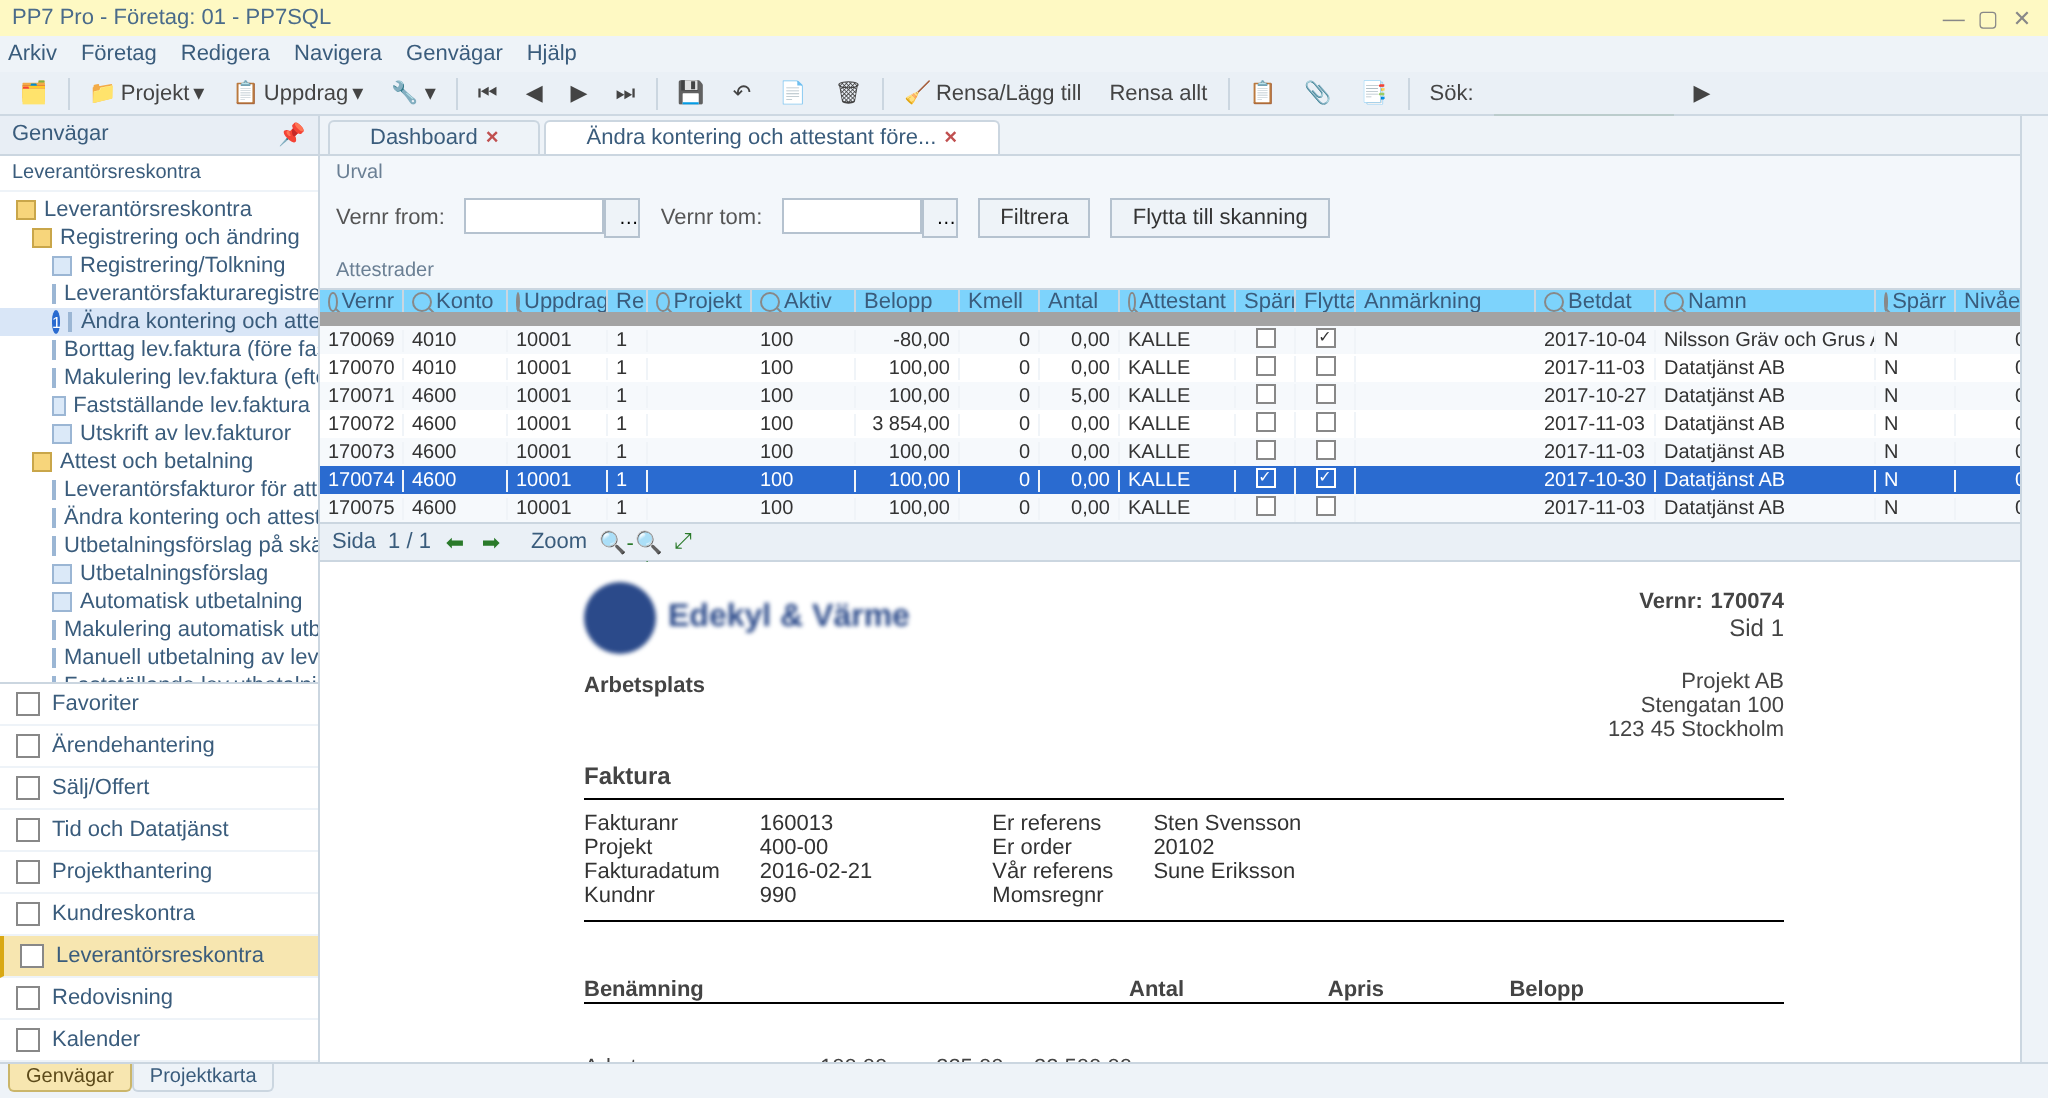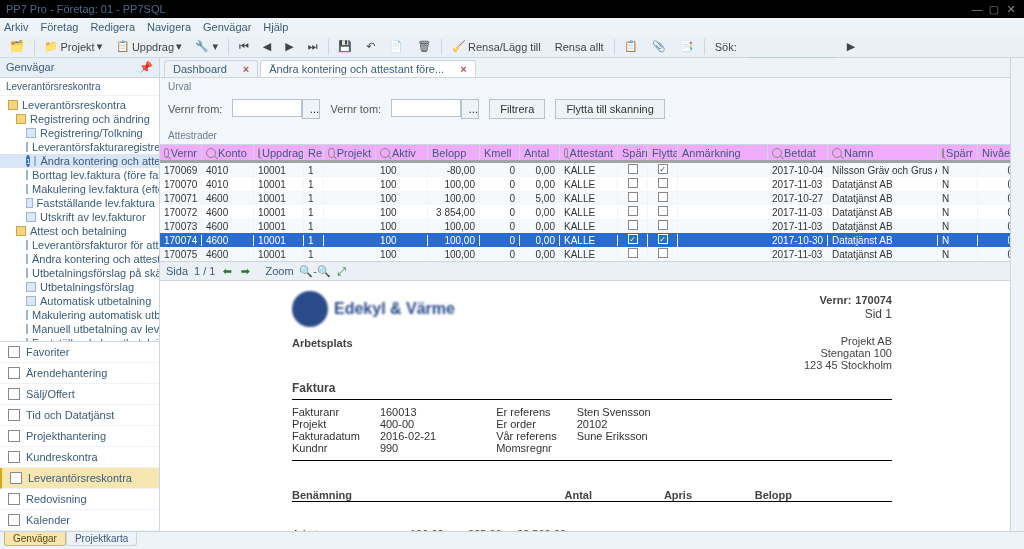--- a/index.html
+++ b/index.html
@@ -1,17 +1,17 @@
 <!DOCTYPE html>
 <html><head>
 <meta charset="utf-8">
 <style>
   * { box-sizing: border-box; font-family: Tahoma, Arial, sans-serif; font-size: 11px; }
   body { margin: 0; background: #fff; color: #333; }
-  .title-bar { height: 18px; background: #000000; color: #4a6b8a; padding: 2px 6px; font-size: 10px; display:flex; justify-content:space-between; align-items:center;}
+  .title-bar { height: 18px; background: #fef9c3; color: #4a6b8a; padding: 2px 6px; font-size: 10px; display:flex; justify-content:space-between; align-items:center;}
   .title-ctrls span { display:inline-block; width:14px; text-align:center; color:#888;}
   .menubar { height: 18px; background: #eef3f8; padding: 0 4px; display:flex; gap:12px; align-items:center; color:#3a5c7c;}
   .toolbar { height: 22px; background: #eaf0f6; border-bottom:1px solid #cdd8e2; display:flex; align-items:center; gap:6px; padding:0 6px; color:#444;}
   .toolbar .tb-item { display:inline-flex; align-items:center; gap:2px; padding:1px 4px;}
   .toolbar input[type=text]{ height:16px; border:1px solid #bcc; font-size:10px; padding:0 3px;margin-top:37px;}
   .sep{width:1px; height:16px; background:#cbd6e0;}
   .app-body{ display:flex; height:calc(549px - 18px - 18px - 22px - 18px);}
   .left-pane{ width:160px; background:#fff; border-right:1px solid #cbd6e0; display:flex; flex-direction:column;}
   .pane-header{ background:#e8eef5; color:#3a5c7c; font-weight:normal; padding:3px 6px; border-bottom:1px solid #cbd6e0; font-size:10px; display:flex; justify-content:space-between;}
   .tree{ flex:1; overflow:auto; font-size:10px; color:#3a5c7c; padding:2px 0;}
@@ -21,33 +21,33 @@
   .tree .n.sel{ background:#d9e6f7; }
   .tree .ic{width:10px;height:10px;display:inline-block;background:#f7d57b;border:1px solid #c9a64a;}
   .tree .ic.doc{background:#dbe9f8;border-color:#9bb6d4;}
   .badge{width:12px;height:12px;border-radius:50%;background:#2a6bd0;color:#fff;font-size:8px;display:inline-flex;align-items:center;justify-content:center;}
   .nav-bottom{border-top:1px solid #cbd6e0;}
   .nav-bottom .nb{padding:4px 8px;border-bottom:1px solid #eef3f8;display:flex;align-items:center;gap:6px;color:#3a5c7c;cursor:pointer;}
   .nav-bottom .nb.sel{background:#f7e6b0;border-left:2px solid #d9a812;}
   .nb .nbic{width:12px;height:12px;border:1px solid #888;background:#fff;}
   .main{flex:1; display:flex; flex-direction:column; overflow:hidden;}
   .tabs{height:20px;background:#eef3f8;border-bottom:1px solid #cbd6e0;display:flex;align-items:flex-end;padding:0 4px;gap:2px;}
-  .tab{background:#fff;border:1px solid #cbd6e0;border-bottom:none;border-radius:3px 3px 0 0;padding:2px 8px;font-size:10px;color:#3a5c7c;display:flex;align-items:center;gap:16px;}
+  .tab{background:#fff;border:1px solid #cbd6e0;border-bottom:none;border-radius:3px 3px 0 0;padding:2px 20px;font-size:10px;color:#3a5c7c;display:flex;align-items:center;gap:4px;}
   .tab.inactive{background:#eef3f8;}
   .tab .x{color:#c05050;font-weight:bold;}
   .filter-area{background:#f3f7fb;border-bottom:1px solid #cbd6e0;}
   .filter-hdr{padding:3px 8px;color:#6a7f94;font-size:10px;}
   .filter-row{display:flex;align-items:center;gap:10px;padding:4px 8px 8px 8px;}
   .filter-row label{color:#555;}
   .picker{display:flex;}
   .picker input{width:70px;height:18px;border:1px solid #b5c2cf;}
   .picker button{width:18px;height:20px;border:1px solid #b5c2cf;background:#eef3f8;font-size:10px;}
   .btn{height:20px;border:1px solid #b5c2cf;background:#eef3f8;padding:0 10px;color:#333;}
   .grid{position:relative;}
-  .grid-hdr{display:flex;background:#f0abfc;border-bottom:3px solid #a3a3a3;height:18px;}
+  .grid-hdr{display:flex;background:#7dd3fc;border-bottom:7px solid #a3a3a3;height:18px;}
   .grid-hdr .gh{padding:2px 4px;border-right:1px solid #cbd6e0;font-size:10px;color:#3a5c7c;overflow:hidden;white-space:nowrap;display:flex;align-items:center;gap:2px;}
   .grid-body .gr{display:flex;height:14px;align-items:center;}
   .grid-body .gr:nth-child(odd){background:#f6f9fc;}
   .grid-body .gr.sel{background:#2a6bd0;color:#fff;}
   .grid-body .gc{padding:0 4px;border-right:1px solid #f0f4f8;font-size:10px;overflow:hidden;white-space:nowrap;}
   .cb{width:10px;height:10px;border:1px solid #888;background:#fff;display:inline-block;}
   .cb.ck::after{content:"✓";font-size:8px;position:relative;top:-3px;}
   .gr.sel .cb{background:#2a6bd0;border-color:#fff;}
   .gr.sel .cb.ck::after{color:#fff;}
   .pager{height:20px;background:#eaf0f6;border-top:1px solid #cbd6e0;border-bottom:1px solid #cbd6e0;display:flex;align-items:center;gap:6px;padding:0 6px;color:#3a5c7c;font-size:10px;}

